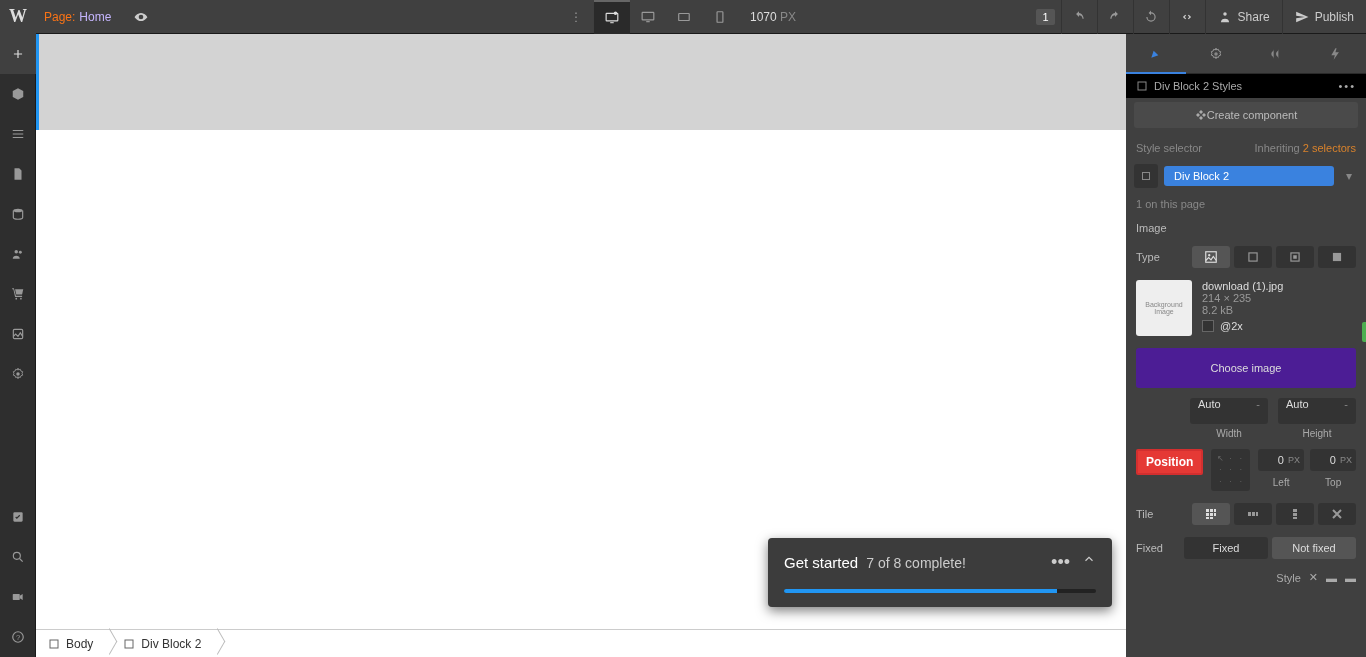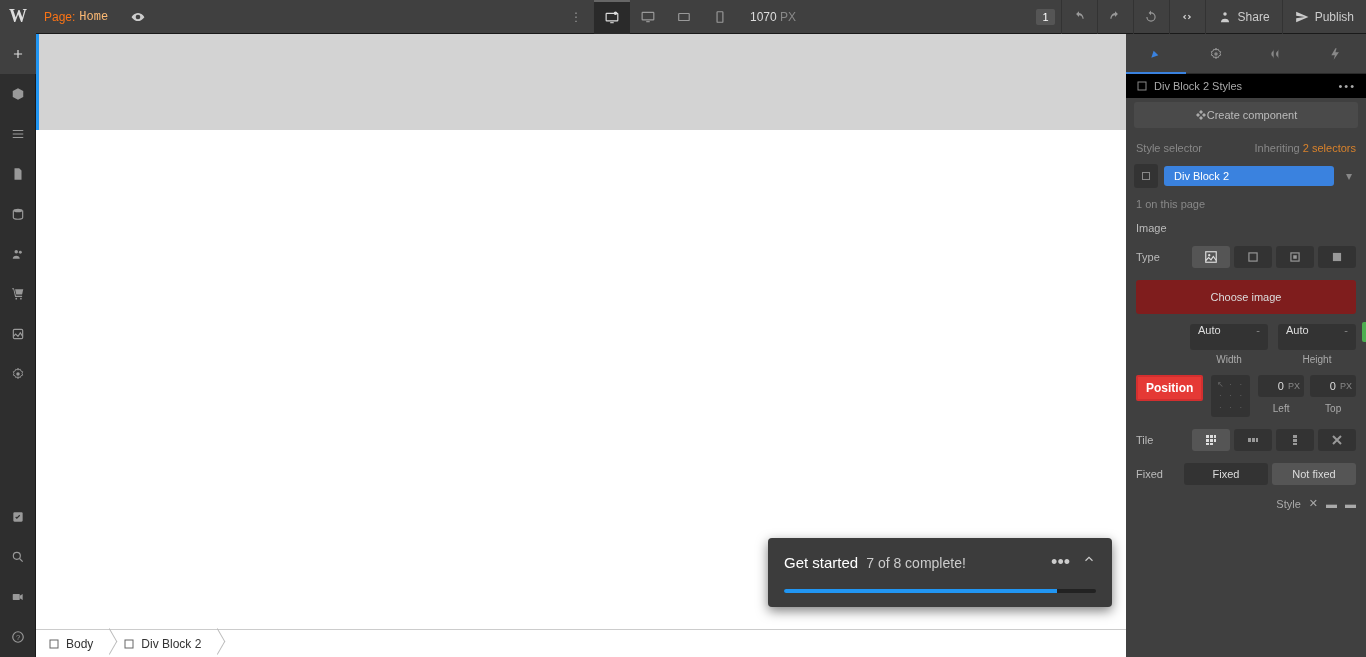--- a/index.html
+++ b/index.html
@@ -1,20 +1,20 @@
 <!DOCTYPE html>
 <html><head>
 <meta charset="utf-8">
 <style>
 * { box-sizing: border-box; margin: 0; padding: 0; }
 body { font-family: Arial, sans-serif; font-size: 12px; color: #ccc; background: #2e2e2e; width: 1366px; height: 657px; overflow: hidden; position: relative; }
 .topbar { height: 34px; background: #404040; display: flex; align-items: center; border-bottom: 1px solid #1a1a1a; }
 .logo { width: 36px; height: 34px; display: flex; align-items: center; justify-content: center; background: #404040; font-weight: bold; font-family: Georgia,serif; font-size: 18px; color: #ddd; }
 .page-label { padding: 0 4px 0 8px; color: #f97316; }
-.page-name { color: #fdba74; padding-right: 12px; font-family: Liberation Mono, monospace; }
+.page-name { color: #c4b5fd; padding-right: 12px; }
 .tb-btn { width: 36px; height: 34px; display: flex; align-items: center; justify-content: center; cursor: pointer; }
 .tb-btn svg { fill: #ccc; }
 .device-group { display: flex; margin-left: auto; margin-right: auto; position: absolute; left: 50%; transform: translateX(-50%); height: 34px; align-items: center; }
 .device-group .tb-btn.active { background: #2a2a2a; border-top: 2px solid #666; }
 .px-display { padding: 0 12px; color: #ddd; }
 .px-unit { color: #888; }
 .right-actions { margin-left: auto; display: flex; align-items: center; height: 34px; }
 .notif-badge { background: #555; color: #fff; border-radius: 2px; padding: 2px 6px; margin: 0 6px; font-size: 11px; }
 .right-actions .tb-btn { border-left: 1px solid #333; }
 .action-text { padding: 0 12px; display: flex; align-items: center; gap: 6px; cursor: pointer; border-left: 1px solid #333; height: 34px; color: #ccc; }
@@ -58,21 +58,21 @@
 .type-toggle { display: flex; gap: 4px; margin-left:auto; }
 .tog { width: 38px; height: 22px; background: #333; border-radius: 3px; display:flex; align-items:center; justify-content:center; cursor:pointer; }
 .tog.active { background: #555; }
 .img-block { display:flex; gap:10px; padding: 6px 10px; align-items:flex-start; }
 .img-thumb { width: 56px; height: 56px; background: #eee; border-radius:3px; display:flex; align-items:center; justify-content:center; font-size:7px; color:#888; text-align:center; }
 .img-meta { font-size:11px; }
 .img-meta .name { color:#ddd; }
 .img-meta .dim, .img-meta .size { color:#999; }
 .img-meta .retina { display:flex; align-items:center; gap:6px; margin-top:4px; color:#ddd; }
 .checkbox-empty { width:12px; height:12px; border:1px solid #666; background:#333; }
-.choose-btn { margin: 6px 10px; background:#7f1d1d; height:34px; border-radius:3px; display:flex; align-items:center; justify-content:center; color:#ddd; cursor:pointer; font-size:11px; }
+.choose-btn { margin: 6px 10px; background:#4c1d95; height:40px; border-radius:3px; display:flex; align-items:center; justify-content:center; color:#ddd; cursor:pointer; font-size:11px; }
 .size-triple { display:flex; gap:4px; margin-left:auto; }
 .size-triple .tog { width:54px; font-size:11px; color:#ddd; }
 .auto-box { width: 78px; height:26px; background:#333; border-radius:3px; display:flex; padding:0 8px; color:#ddd; font-size:11px; }
 .auto-box span.dash { margin-left:auto; color:#888; }
 .wh-row { display:flex; gap:10px; justify-content:flex-end; padding: 4px 10px; }
 .wh-col { display:flex; flex-direction:column; align-items:center; gap:4px; }
 .wh-col .lab { font-size:10px; color:#aaa; }
 .position-highlight { background:#e53935; color:#fff; font-weight:bold; padding:4px 8px; border:2px solid #d32f2f; border-radius:2px; }
 .pos-grid { width: 52px; height: 42px; background:#333; border-radius:3px; display:grid; grid-template-columns:repeat(3,1fr); grid-template-rows:repeat(3,1fr); gap:0; padding:4px; }
 .pos-dot { display:flex; align-items:center; justify-content:center; font-size:8px; color:#666; cursor:pointer; }
@@ -373,20 +373,32 @@
               <rect x="9" y="9" width="6" height="6" fill="#999"></rect>
             </svg>
           </div>
         <div class="tog">
             <svg width="14" height="14" viewBox="0 0 24 24">
               <rect x="5" y="5" width="14" height="14" fill="#999"></rect>
             </svg>
           </div>
       </div>
     </div>
+    <div class="img-block">
+      <div class="img-thumb">Background Image</div>
+      <div class="img-meta">
+        <div class="name">download (1).jpg</div>
+        <div class="dim">214 × 235</div>
+        <div class="size">8.2 kB</div>
+        <div class="retina">
+          <div class="checkbox-empty"></div>
+          <span>@2x</span>
+        </div>
+      </div>
+    </div>
     <div class="choose-btn">Choose image</div>
 
 
     <div class="wh-row">
       <div class="wh-col">
         <div class="auto-box">
             <span>Auto</span>
             <span class="dash">-</span>
           </div>
         <span class="lab">Width</span>

